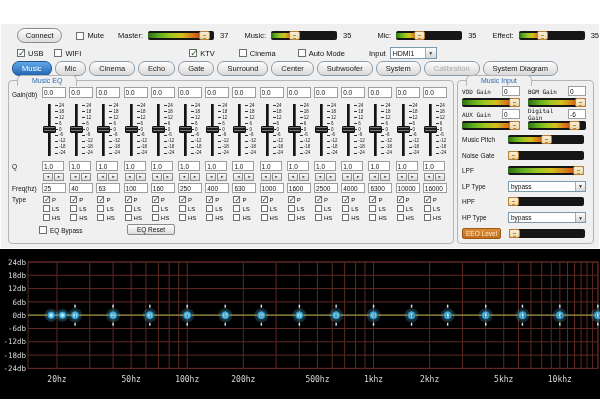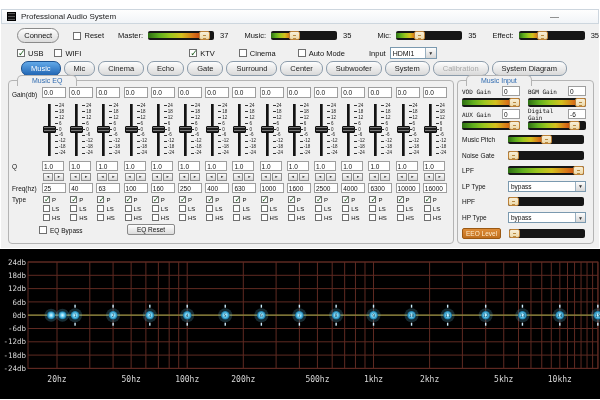--- a/index.html
+++ b/index.html
@@ -34,21 +34,21 @@
   .hslider .handle::after { content:""; position:absolute; left:3px; right:3px; top:3px; height:2px;
     border-top:1px solid #b98a40; border-bottom:1px solid #b98a40; }
   .val { font-size:7.5px; color:#111; }
 
   .row2 { position:absolute; top:22px; left:0; right:0; height:14px; display:flex; align-items:center; }
   .combo { display:flex; height:12px; border:1px solid #7a99af; background:#fff; align-items:center; }
   .combo .ctext { font-size:7px; padding:0 2px; min-width:34px; color:#111; }
   .combo .carrow { width:11px; height:100%; background:linear-gradient(#fdfdfd,#d6d6d6);
     border-left:1px solid #9ab0c0; font-size:5px; color:#333; display:flex; align-items:center; justify-content:center; }
 
-  .tabs { position:absolute; top:37px; left:20px; height:16px; display:flex; gap:3px; }
+  .tabs { position:absolute; top:37px; left:11px; height:16px; display:flex; gap:3px; }
   .tab { height:15px; line-height:14px; padding:0 9px; border:1px solid #8c9cab; border-radius:7px;
     background:linear-gradient(#fdfdfd,#d9d9d9); font-size:7.5px; color:#222; white-space:nowrap; }
   .tab.selected { background:linear-gradient(#63a9e8,#2166b4); color:#fff; border-color:#1c5290; }
   .tab.disabled { color:#aaa; }
 
   
   .gbox { position:absolute; border:1px solid #b4b4b4; border-radius:4px; }
   .gbox-tab { position:absolute; top:-6px; left:8px; height:11px; line-height:10px; padding:0 14px;
     background:#f0f0f0; border:1px solid #b4b4b4; border-bottom:none; border-radius:5px 5px 0 0;
     font-size:7px; color:#2e6ab0; }
@@ -87,33 +87,28 @@
   
   .graph { position:absolute; top:249px; left:0; width:600px; height:150px; background:#000; }
   .graph svg { display:block; }
   .glabel { font-family:"DejaVu Sans Mono",monospace; }
 </style>
 </head>
 <body>
 
 <div class="app">
 
-  <div class="titlebar">
-    <span class="title-icon"></span>
-    <span class="title-text">Professional Audio System</span>
-    <span class="min-btn">—</span>
-  </div>
 
   <div class="main">
 
     <div class="toolbar">
       <div class="btn connect">Connect</div>
       <div class="cbwrap" style="margin-left:14px">
         <span class="cb" id="cb-mute"></span>
-        <span>Reset</span>
+        <span>Mute</span>
       </div>
       <div id="toolbar-sliders" style="display:flex;align-items:center;flex:1">
           <span class="hlabel" style="margin-left: 14px;">Master:</span>
           <div class="hslider" style="width: 66px; margin-left: 5px;">
             <div class="fill" style="width: 55.44px;"></div>
             <div class="handle" style="left: 50.44px;"></div>
           </div>
           <span class="val" style="margin-left: 6px;">37</span>
           <span class="hlabel" style="margin-left: 16px;">Music:</span>
           <div class="hslider" style="width: 66px; margin-left: 5px;">

